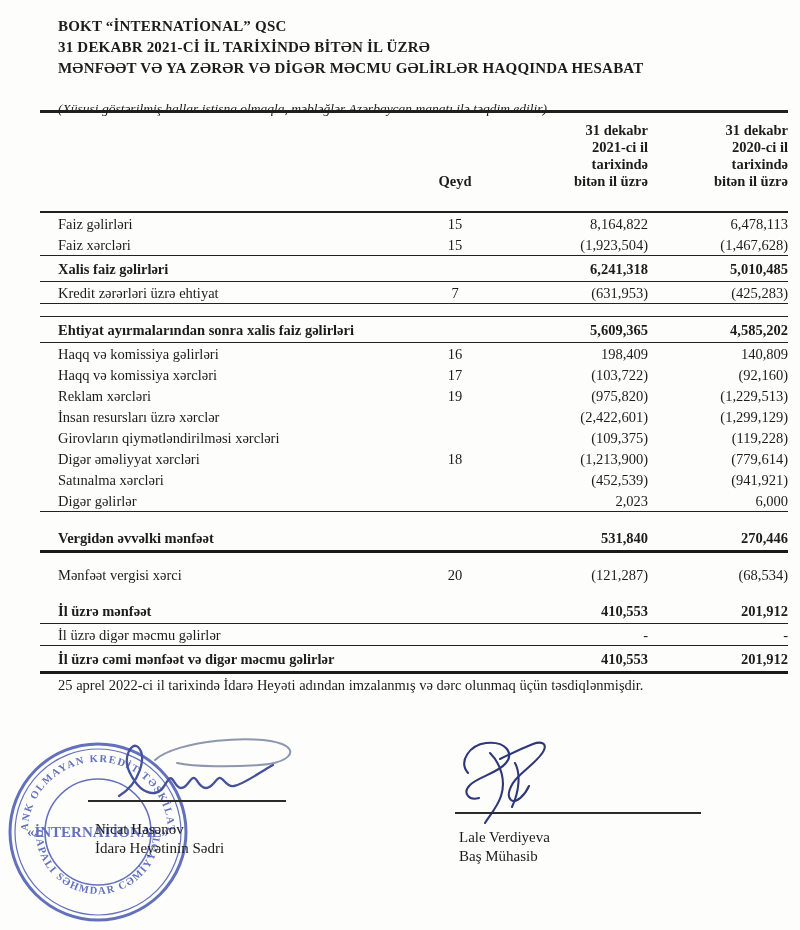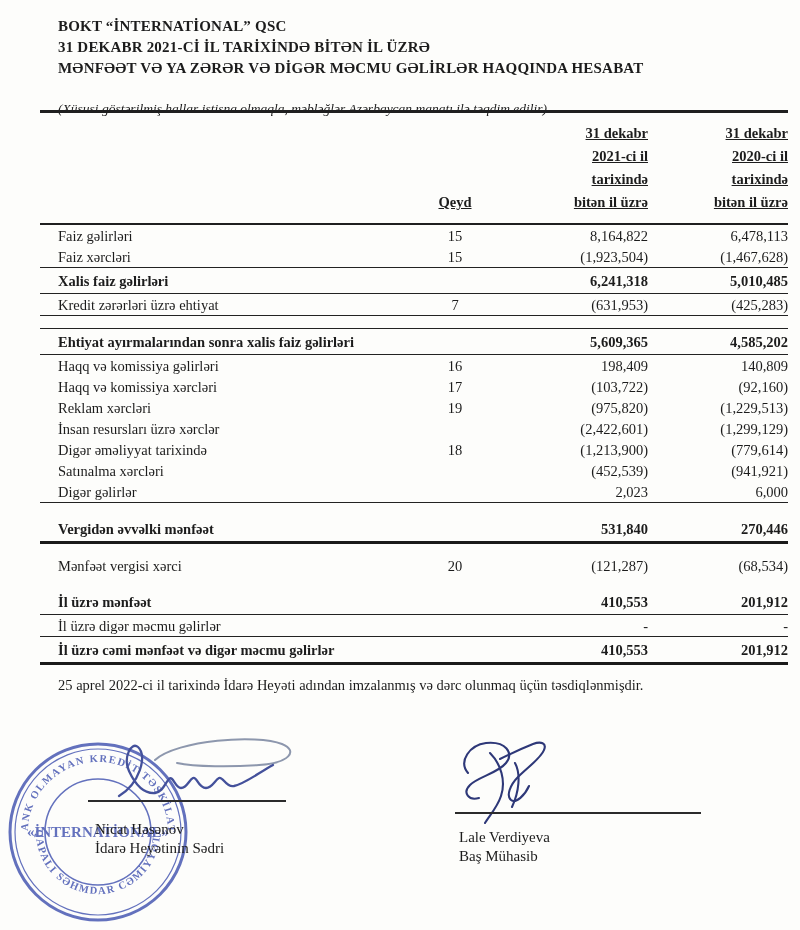--- a/index.html
+++ b/index.html
@@ -10,21 +10,21 @@
   
   .doc-header { position:absolute; top:16px; left:58px; right:28px; }
   .doc-header .h-line { font-weight:bold; font-size:15px; line-height:21px; letter-spacing:.2px; }
   .doc-header .h-note { font-style:italic; font-size:13.5px; line-height:18px; margin-top:21px; }
   .top-rule { position:absolute; top:110px; left:40px; width:748px; height:3px; background:#1f1f1f; }
 
   
   table.statement { position:absolute; top:122px; left:40px; width:748px; border-collapse:collapse; table-layout:fixed; }
   table.statement th, table.statement td { font-size:14.5px; vertical-align:bottom; }
   col.c-label { width:370px; } col.c-note { width:90px; } col.c-v1 { width:148px; } col.c-v2 { width:140px; }
-  thead th { height:86px; font-weight:bold; padding-bottom:9px; border-bottom:2px solid #1f1f1f; white-space:pre-line; line-height:23px;text-decoration:underline; }
+  thead th { height:86px; font-weight:bold; padding-bottom:21px; border-bottom:2px solid #1f1f1f; white-space:pre-line; line-height:17px; }
   thead th.h-note { text-align:center; }
   thead th.h-num { text-align:right; }
   tbody td { padding:1.5px 0; line-height:18px; }
   tbody td.c-label { padding-left:18px;font-family:Liberation Serif, serif; }
   tbody td.c-note { text-align:center; }
   tbody td.c-num { text-align:right; font-variant-numeric:tabular-nums; }
   tr.bold td { font-weight:bold; padding-top:4px; padding-bottom:3px;margin-top:13px; }
   tr.line-bottom td { border-bottom:1.5px solid #222; }
   tr.line-top-bottom td { border-top:1.5px solid #222; border-bottom:1.5px solid #222; }
   tr.line-bottom-thick td { border-bottom:3px solid #1a1a1a; }
@@ -129,21 +129,27 @@
           <td class="c-num">(975,820)</td>
           <td class="c-num">(1,229,513)</td>
         </tr>
         <tr class="">
           <td class="c-label">İnsan resursları üzrə xərclər</td>
           <td class="c-note"></td>
           <td class="c-num">(2,422,601)</td>
           <td class="c-num">(1,299,129)</td>
         </tr>
         <tr class="">
-          <td class="c-label">Digər əməliyyat tarixində</td>
+          <td class="c-label">Girovların qiymətləndirilməsi xərcləri</td>
+          <td class="c-note"></td>
+          <td class="c-num">(109,375)</td>
+          <td class="c-num">(119,228)</td>
+        </tr>
+        <tr class="">
+          <td class="c-label">Digər əməliyyat xərcləri</td>
           <td class="c-note">18</td>
           <td class="c-num">(1,213,900)</td>
           <td class="c-num">(779,614)</td>
         </tr>
         <tr class="">
           <td class="c-label">Satınalma xərcləri</td>
           <td class="c-note"></td>
           <td class="c-num">(452,539)</td>
           <td class="c-num">(941,921)</td>
         </tr>

